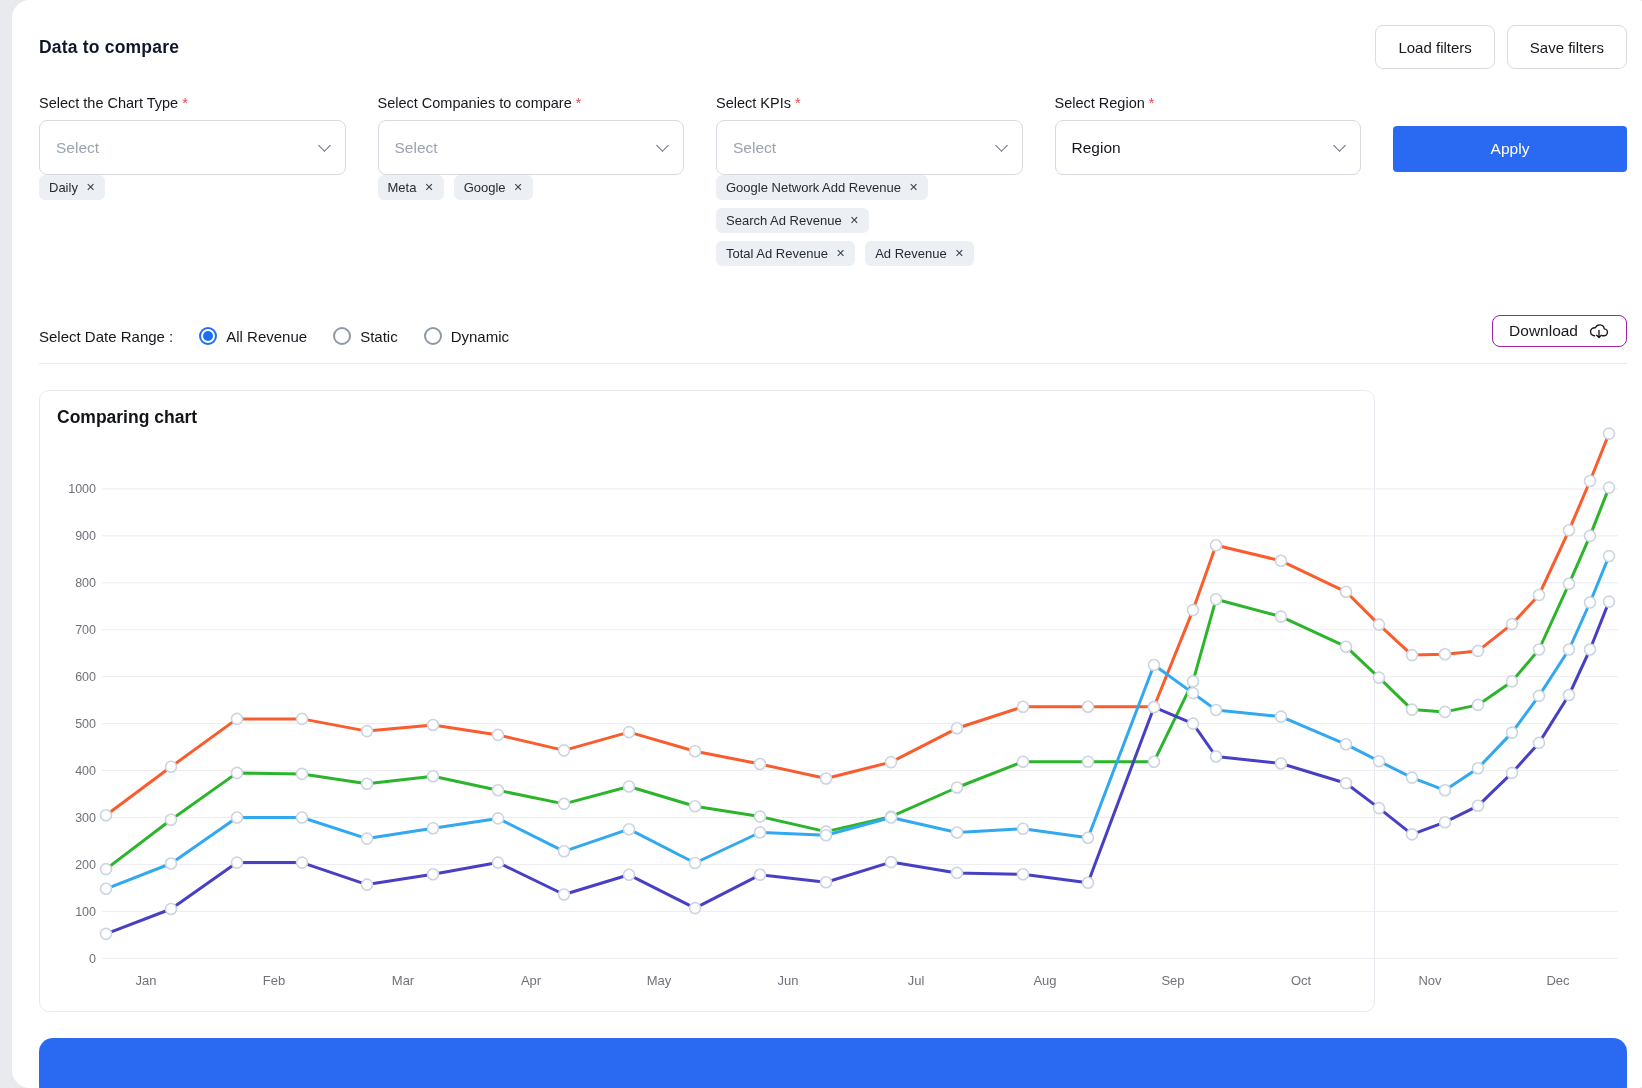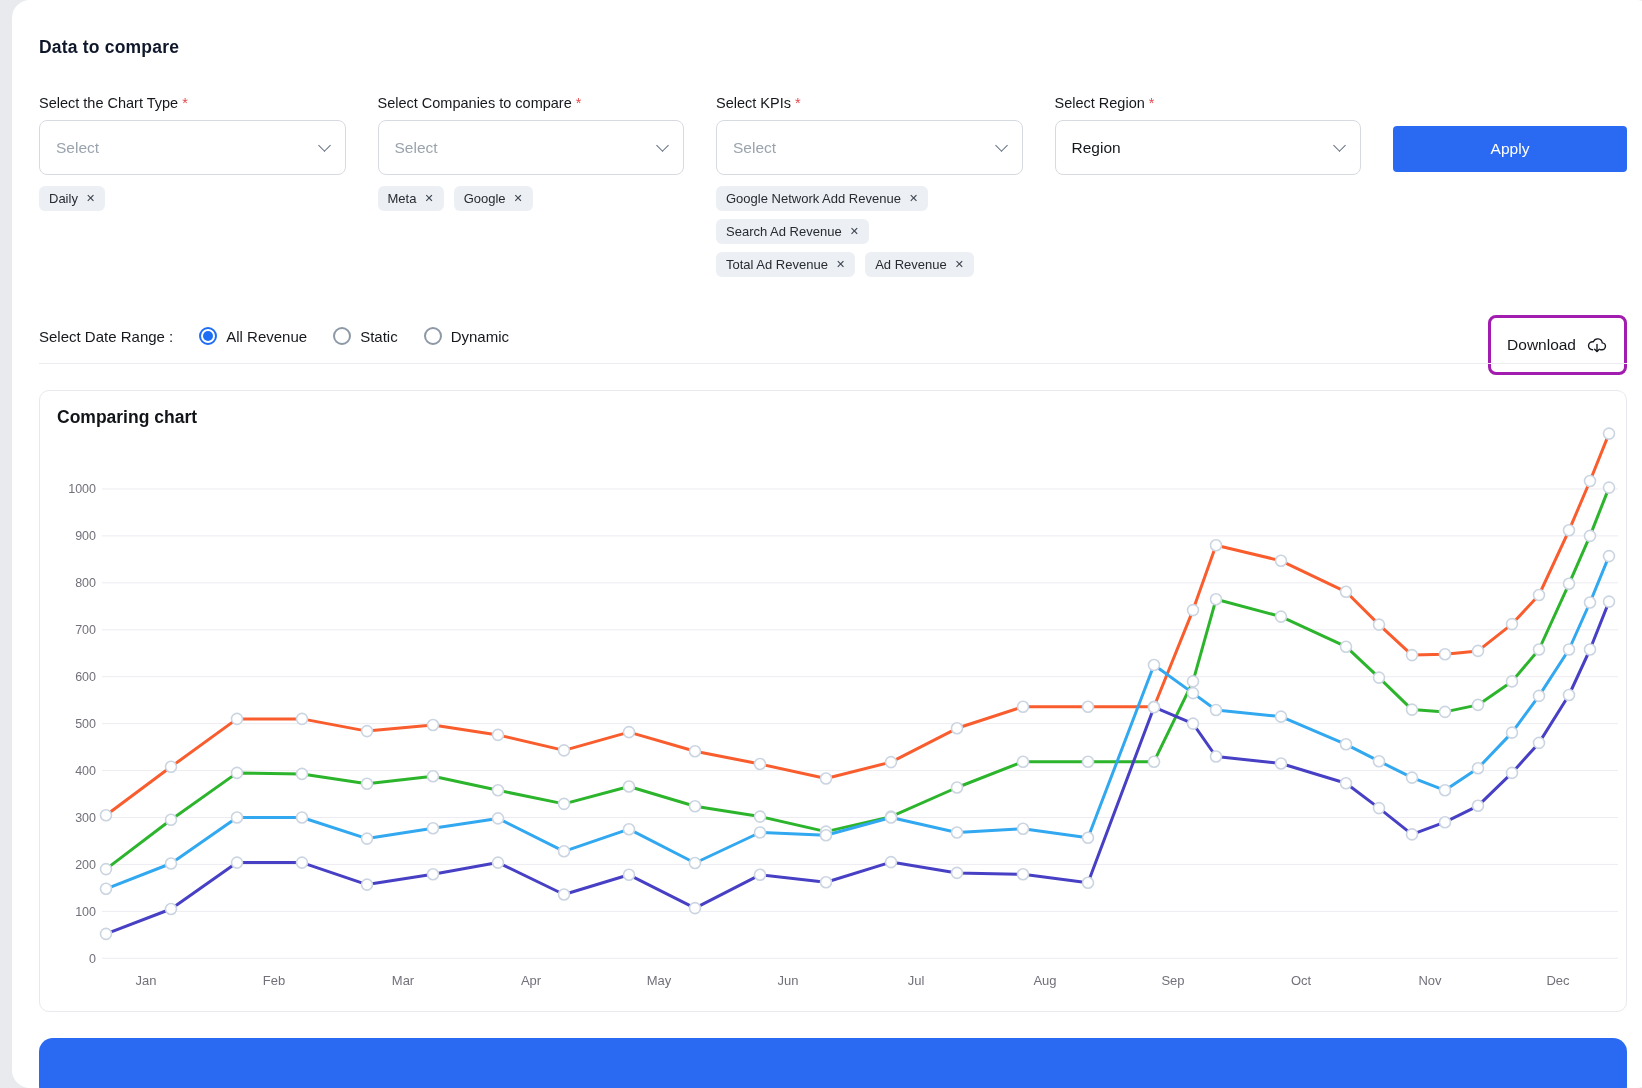--- a/index.html
+++ b/index.html
@@ -27,63 +27,67 @@
             padding:0 16px; cursor:pointer; }
   .select-value { font-size:15.5px; color:#9aa3ad; }
   .select-value.dark { color:#15181d; }
   .chev { width:9px; height:9px; border-right:1.8px solid #5f6b7a; border-bottom:1.8px solid #5f6b7a;
           transform:rotate(45deg); margin-top:-4px; flex:0 0 auto; }
   .apply-wrap { flex:0 0 234px; padding-top:31px; }
   .btn-apply { width:234px; height:46px; background:#2a6af2; color:#fff; border:none;
                border-radius:4px; font-size:15.5px; cursor:pointer;
                font-family:"Liberation Sans", sans-serif; }
 
-  .tags { margin-top:11px; display:flex; flex-direction:column; gap:8px; align-items:flex-start; }
+  .tags { display:flex; flex-direction:column; gap:8px; align-items:flex-start; }
   .tag-row { display:flex; gap:10px; }
   .tag { display:inline-flex; align-items:center; gap:8px; background:#eceff3; color:#272c33;
          font-size:13px; padding:5px 10px; border-radius:6px; white-space:nowrap; cursor:pointer; }
   .tag-x { font-size:11px; color:#3c4450; cursor:pointer; }
 
   
   .range-row { position:absolute; left:27px; top:315px; height:42px; display:flex;
                align-items:center; gap:26px; }
   .range-label { font-size:15px; color:#15181d; }
   .radio-opt { display:flex; align-items:center; gap:9px; cursor:pointer; }
   .radio { width:18px; height:18px; border-radius:50%; border:2px solid #8d99a6; background:#fff;
            display:inline-block; position:relative; flex:0 0 auto; }
   .radio.on { border-color:#1d6ef5; }
   .radio.on::after { content:""; position:absolute; left:2px; top:2px; width:10px; height:10px;
                      border-radius:50%; background:#1d6ef5; }
   .radio-label { font-size:15px; color:#15181d; }
-  .btn-download { position:absolute; right:27px; top:315px; height:60px; padding:0 16px;
+  .btn-download { position:absolute; right:27px; top:315px; height:32px; padding:0 16px;
                   display:flex; align-items:center; gap:10px; background:#fff;
-                  border:3px solid #a21caf; border-radius:8px; font-size:15.5px; color:#15181d;
+                  border:1px solid #a21caf; border-radius:8px; font-size:15.5px; color:#15181d;
                   cursor:pointer; font-family:"Liberation Sans", sans-serif; }
   .divider { position:absolute; left:27px; right:27px; top:363px; height:1px; background:#ececf0; }
 
   
-  .card { position:absolute; left:27px; top:390px; width:1588px; height:622px;
+  .card { position:absolute; left:27px; top:390px; width:1336px; height:622px;
           border:1px solid #e7e9ee; border-radius:10px; background:#fff; }
   .card-title { position:absolute; left:17px; top:16px; font-size:17.5px; font-weight:bold;
                 color:#111418; }
   .chart-svg { position:absolute; left:0; top:0; }
   .ytick { font-size:12.5px; fill:#71717a; font-family:"Liberation Sans", sans-serif; }
   .xtick { font-size:13px; fill:#71717a; font-family:"Liberation Sans", sans-serif; }
 
   
   .bottom-bar { position:absolute; left:27px; top:1038px; width:1588px; height:62px;
                 background:#2a6af2; border-radius:14px; }
 </style>
 </head>
 <body>
 
 <div class="page">
 
   <div class="topbar">
     <div class="page-title">Data to compare</div>
+    <div class="topbar-buttons">
+      <button class="btn-plain">Load filters</button>
+      <button class="btn-plain">Save filters</button>
+    </div>
   </div>
 
   <div class="filters">
     <div class="filter">
       <div class="filter-label"><span>Select the Chart Type</span><span class="req">*</span></div>
       <div class="select">
         <span class="select-value">Select</span>
         <span class="chev"></span>
       </div>
       <div class="tags">

